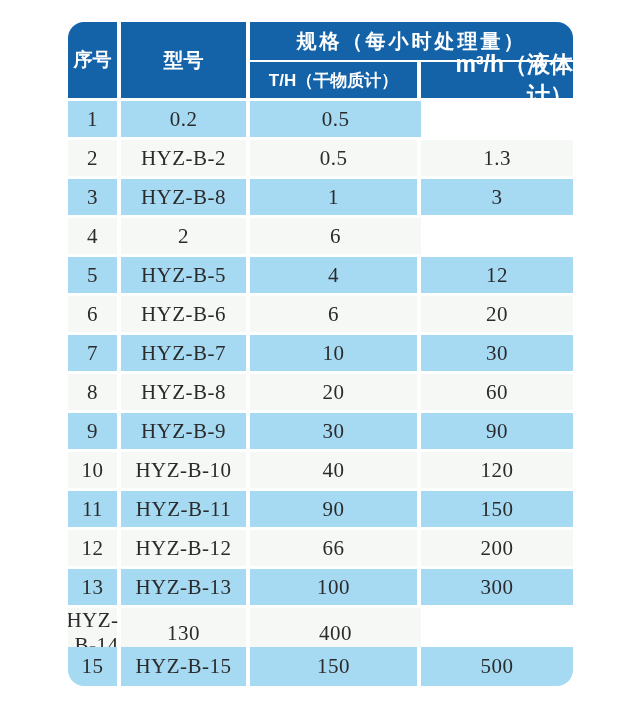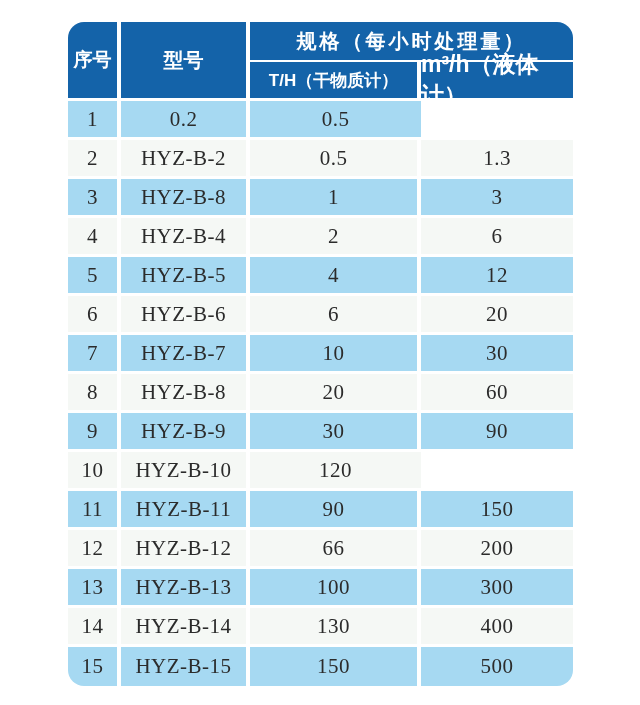--- a/index.html
+++ b/index.html
@@ -19,20 +19,21 @@
     --header-text: #ffffff;
     --body-text: #2b2b2b;
   }
   .spec-table {
     position: absolute;
     left: 68px;
     top: 22px;
     width: 505px;
     border-radius: 16px;
     overflow: hidden;
+    text-align: right;
   }
   
   .thead {
     display: grid;
     grid-template-columns: 53px 129px 171px 152px;
     grid-template-rows: 40px 36px;
     background: var(--header-bg);
     color: var(--header-text);
     border-bottom: 3px solid var(--divider);
     font-weight: bold;
@@ -122,21 +123,20 @@
 
   <div class="row odd">
     <div class="cell">3</div>
     <div class="cell">HYZ-B-8</div>
     <div class="cell">1</div>
     <div class="cell">3</div>
   </div>
 
   <div class="row even">
     <div class="cell">4</div>
-    <div class="cell">HYZ-B-4</div>
     <div class="cell">2</div>
     <div class="cell">6</div>
   </div>
 
   <div class="row odd">
     <div class="cell">5</div>
     <div class="cell">HYZ-B-5</div>
     <div class="cell">4</div>
     <div class="cell">12</div>
   </div>
@@ -165,20 +165,21 @@
   <div class="row odd">
     <div class="cell">9</div>
     <div class="cell">HYZ-B-9</div>
     <div class="cell">30</div>
     <div class="cell">90</div>
   </div>
 
   <div class="row even">
     <div class="cell">10</div>
     <div class="cell">HYZ-B-10</div>
+    <div class="cell">40</div>
     <div class="cell">120</div>
   </div>
 
   <div class="row odd">
     <div class="cell">11</div>
     <div class="cell">HYZ-B-11</div>
     <div class="cell">90</div>
     <div class="cell">150</div>
   </div>
 
@@ -190,21 +191,20 @@
   </div>
 
   <div class="row odd">
     <div class="cell">13</div>
     <div class="cell">HYZ-B-13</div>
     <div class="cell">100</div>
     <div class="cell">300</div>
   </div>
 
   <div class="row even">
-    <div class="cell">14</div>
     <div class="cell">HYZ-B-14</div>
     <div class="cell">130</div>
     <div class="cell">400</div>
   </div>
 
   <div class="row odd">
     <div class="cell">15</div>
     <div class="cell">HYZ-B-15</div>
     <div class="cell">150</div>
     <div class="cell">500</div>

